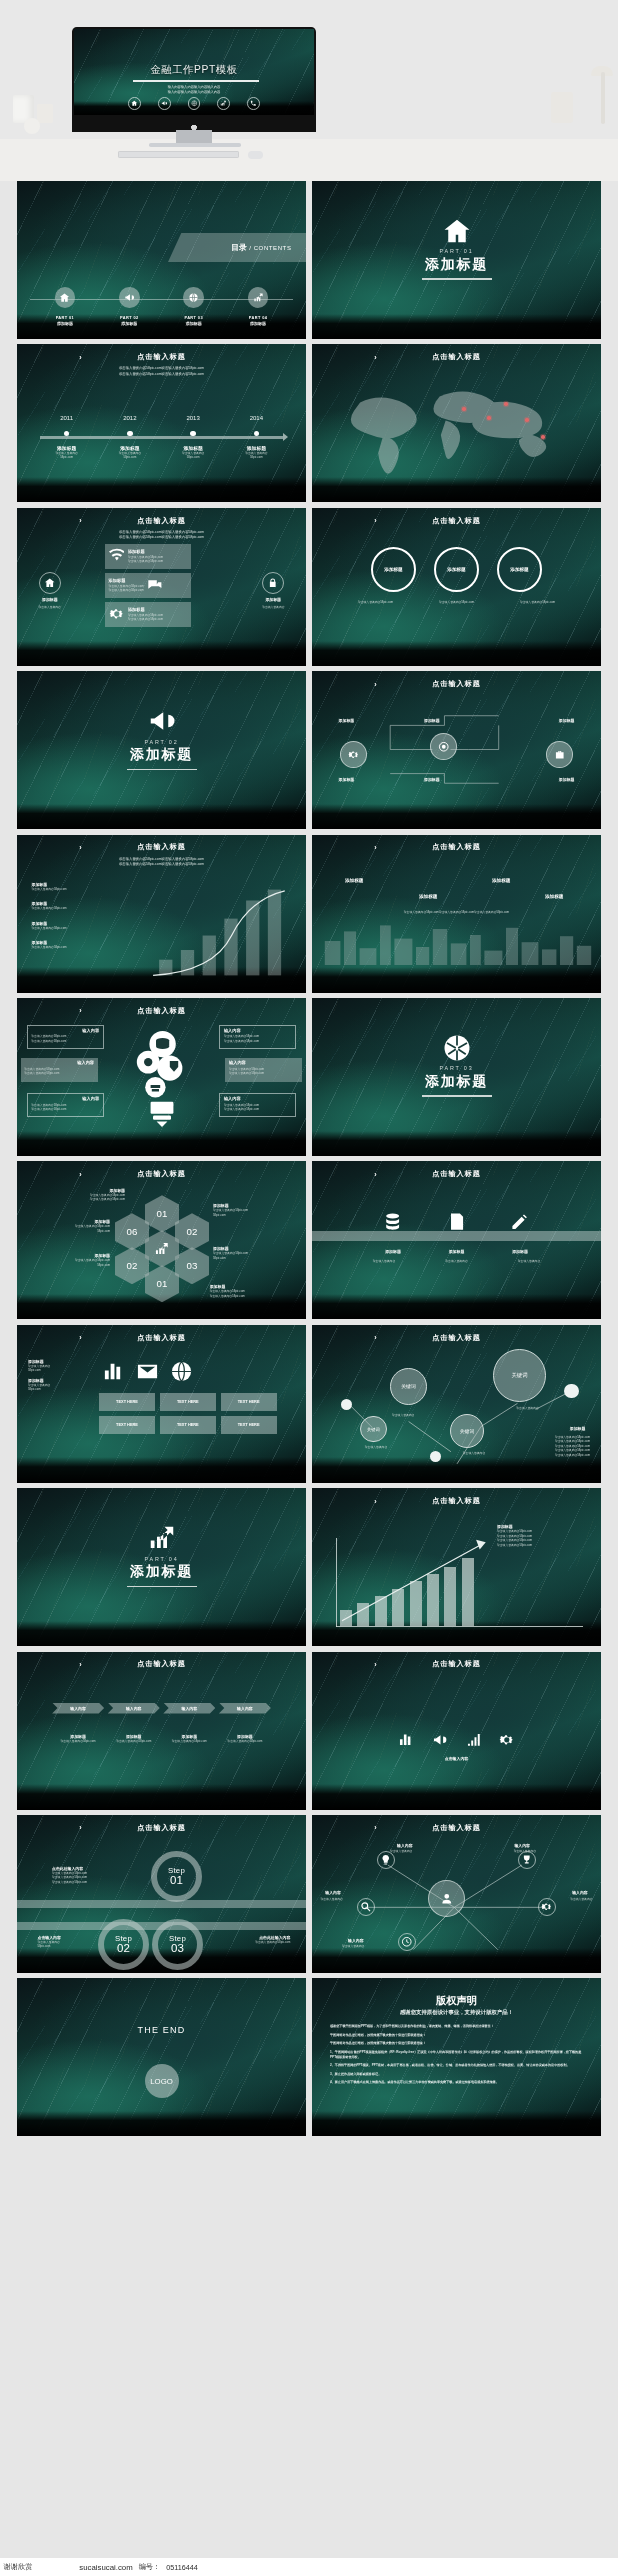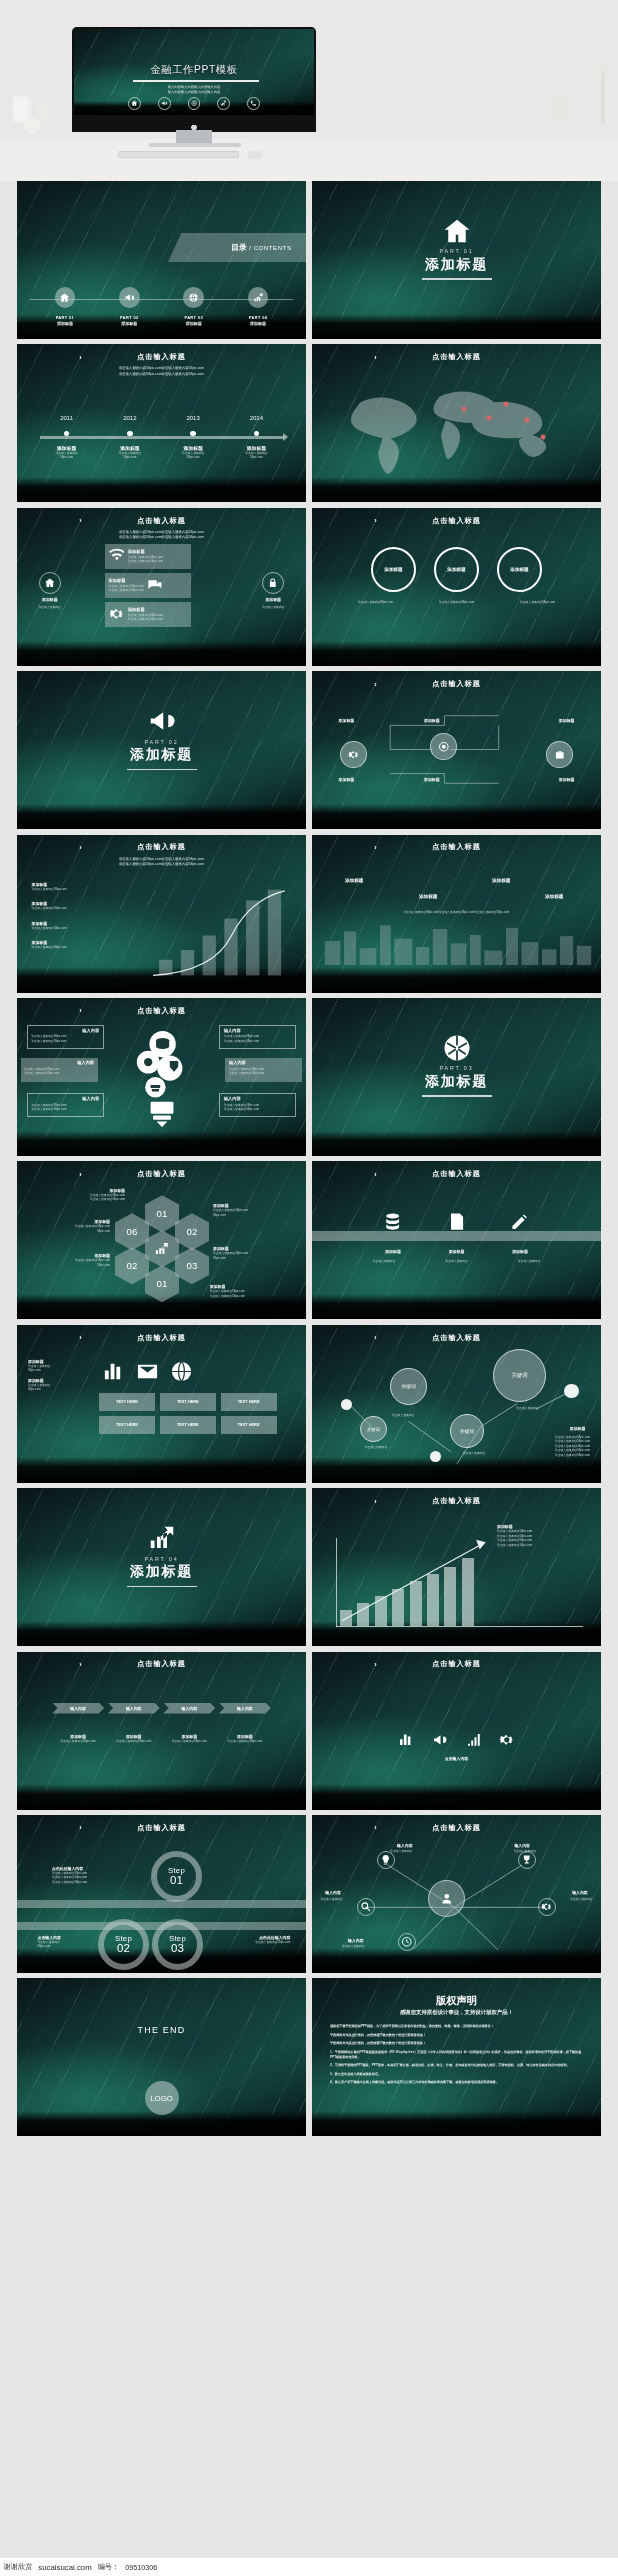--- a/index.html
+++ b/index.html
@@ -149,33 +149,33 @@
   .stepc{position:absolute;width:51px;height:51px;border-radius:50%;
     border:6.6px solid rgba(196,208,206,.55);background:transparent;
     display:flex;flex-direction:column;align-items:center;justify-content:center;color:#fff;}
   .stepc b{font-size:7.8px;font-weight:normal;letter-spacing:0.3px;}
   .stepc i{font-style:normal;font-size:11.5px;line-height:11px;}
   .sband{position:absolute;left:0;right:0;height:8.5px;background:rgba(198,210,208,.45);}
 
   
   .end-en{position:absolute;left:0;right:0;top:47px;text-align:center;color:#fff;font-size:9px;letter-spacing:1.2px;}
   .end-cn{position:absolute;left:0;right:0;top:59px;text-align:center;color:#fff;font-size:18px;font-weight:bold;letter-spacing:3.6px;}
-  .logo{position:absolute;left:50%;margin-left:-17px;top:103px;width:34px;height:34px;border-radius:50%;
+  .logo{position:absolute;left:50%;margin-left:-17px;top:86px;width:34px;height:34px;border-radius:50%;
     background:rgba(196,208,206,.55);display:flex;align-items:center;justify-content:center;color:#fff;font-size:7.8px;}
 
   
   .cp-t{position:absolute;left:0;right:0;top:15.7px;text-align:center;color:#fff;font-size:10.3px;font-weight:bold;}
   .cp-s{position:absolute;left:0;right:0;top:31px;text-align:center;color:#eaf0ef;font-size:5.4px;font-weight:bold;}
   .cp-b{position:absolute;left:18px;right:18px;top:46px;color:#e2eae9;font-size:3.1px;line-height:5.4px;font-weight:bold;}
   .cp-b p{margin-bottom:3px;}
 
   
   #footer{position:absolute;left:0;bottom:0;width:618px;height:18px;background:#fff;
     display:flex;align-items:center;padding-left:3.6px;color:#2a2a2a;font-size:7.2px;gap:6px;}
-  #footer .site{font-size:7.8px;}
+  #footer .site{font-size:7.8px;margin-left:41px;}
 </style>
 </head>
 <body>
 
 <div id="hero">
   <div class="desk"></div>
   <div class="lampshade"></div>
   <div class="lamp"></div>
   <div class="plant"></div>
   <div class="cup"></div>
@@ -1064,15 +1064,15 @@
     </div>
   </div>
 </div>
 
 </div>
 
 <div id="footer">
   <span>谢谢欣赏</span>
   <span class="site">sucaisucai.com</span>
   <span>编号：</span>
-  <span>09510306</span>
+  <span>05116444</span>
 </div>
 
 
 </body></html>

